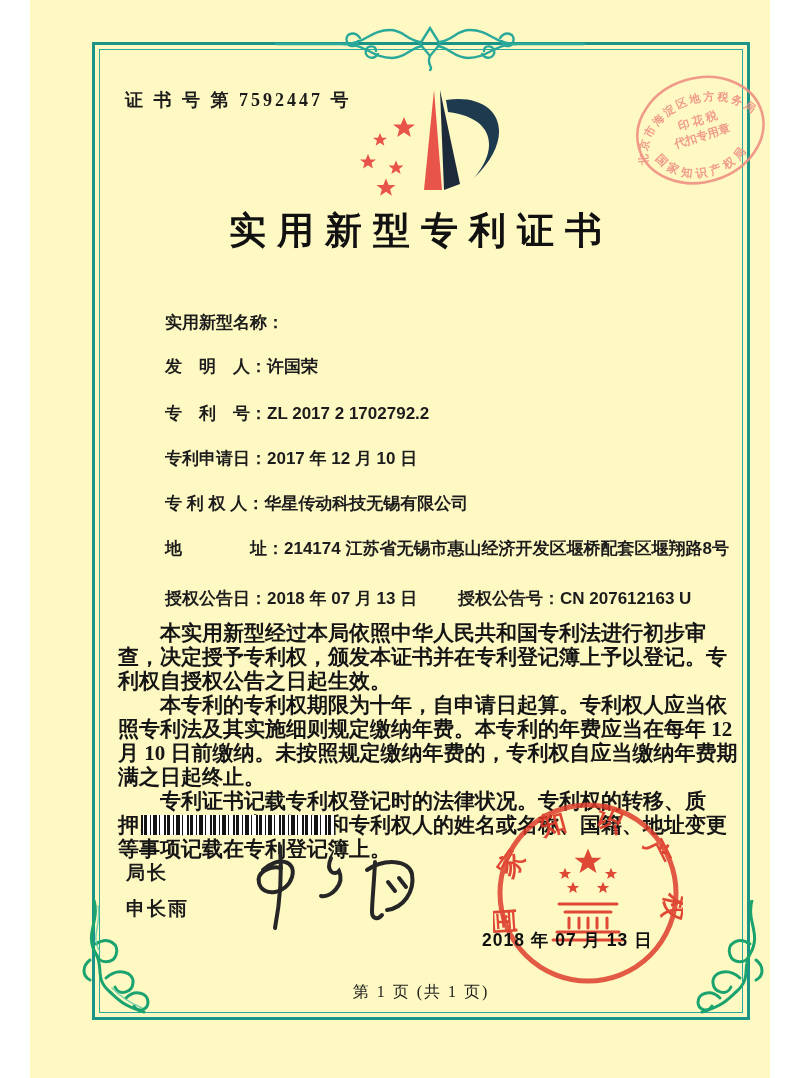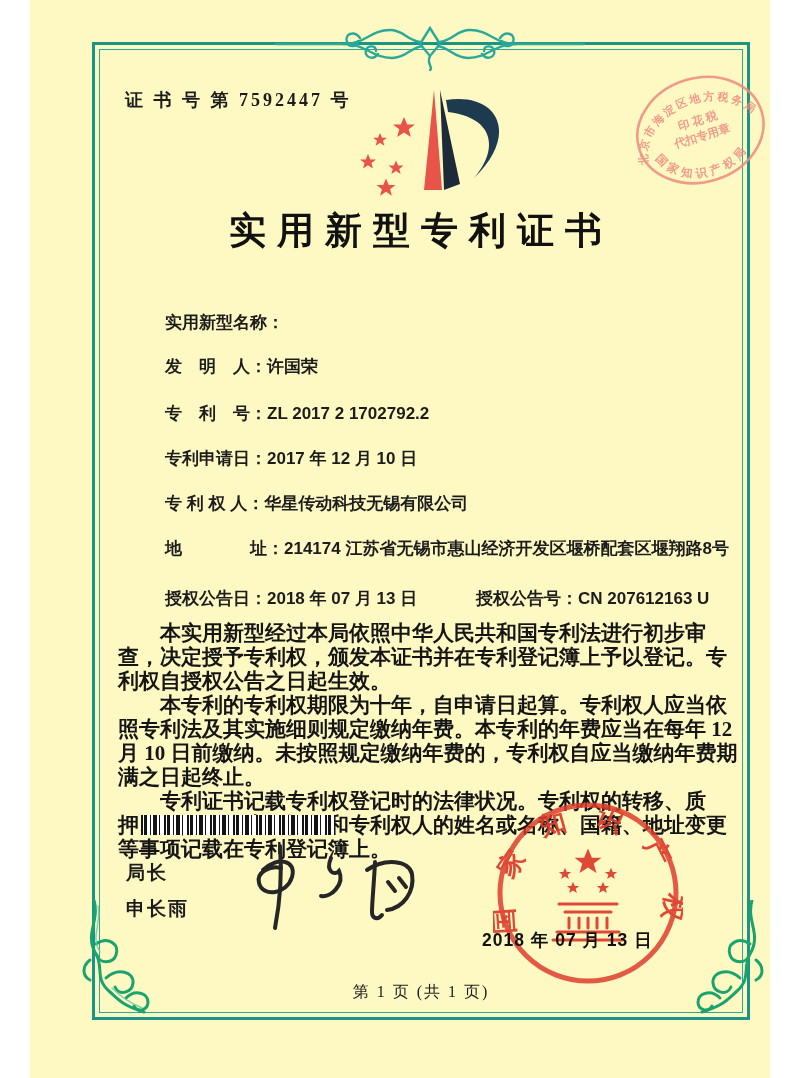--- a/index.html
+++ b/index.html
@@ -32,21 +32,21 @@
     font-family:"Liberation Serif", serif; color:#111;
   }
   
   .field-row {
     position:absolute; left:95px; display:flex; align-items:flex-start;
     font-family:Liberation Sans, sans-serif; font-size:17px; font-weight:700;margin-left:40px;
   }
   .field-label { white-space:pre; flex:0 0 auto; }
   .field-value { max-width:535px; line-height:1.45; }
   .grant-no-group {
-    position:absolute; left:446px; top:587px; display:flex;
+    position:absolute; left:428px; top:587px; display:flex;
     font-family:"Liberation Sans", sans-serif; font-size:17px; font-weight:700;
   }
   
   .paragraphs {
     position:absolute; left:88px; top:621px; width:626px;
     font-family:"Liberation Serif", serif; font-size:21px; font-weight:600;
     line-height:24px; color:#151515;
   }
   .paragraphs p { text-indent:2em; margin:0; }
   

